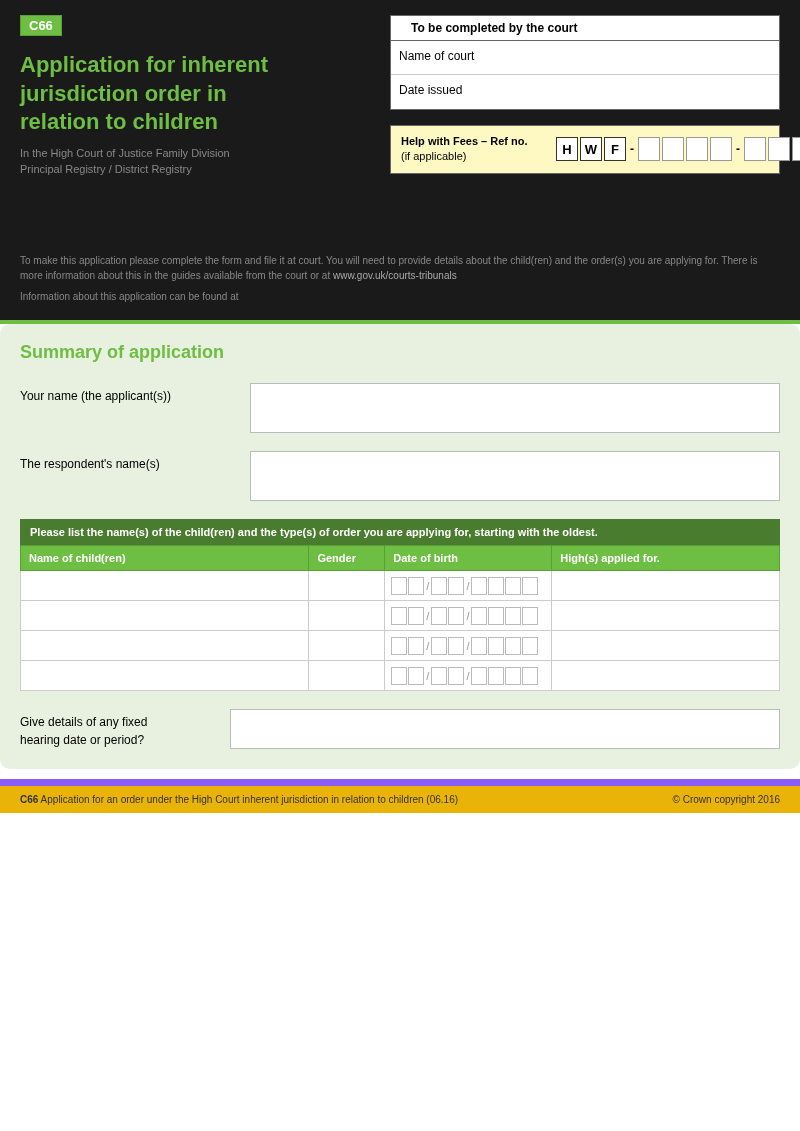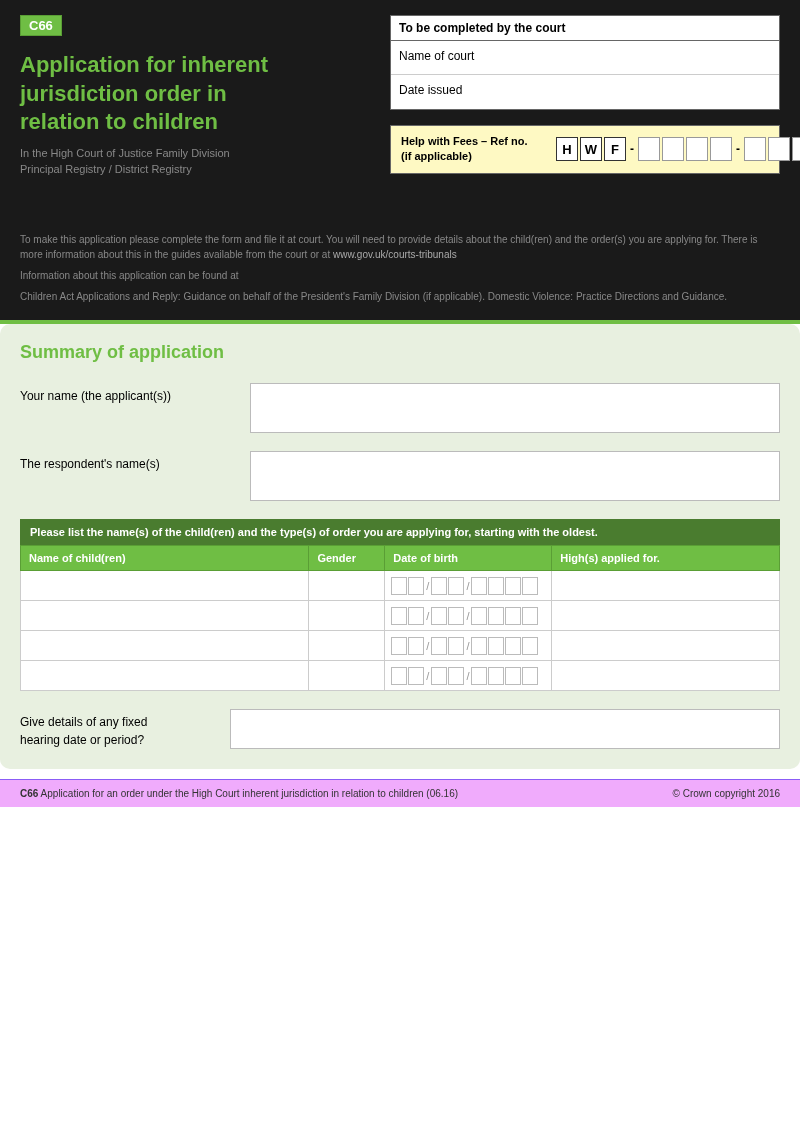--- a/index.html
+++ b/index.html
@@ -61,21 +61,21 @@
     }
 
     .court-box {
       border: 1.5px solid #666;
       background: #fff;
     }
 
     .court-box-header {
       background: #fff;
       border-bottom: 1px solid #666;
-      padding: 5px 8px;
+      padding: 5px 20px;
       font-weight: bold;
       font-size: 12px;
     }
 
     .court-box-row {
       padding: 8px 8px;
       border-bottom: 1px solid #ccc;
       font-size: 12px;
       min-height: 34px;
       background: #fff;
@@ -253,27 +253,27 @@
 
     .hearing-input {
       flex: 1;
       border: 1px solid #bbb;
       background: #fff;
       height: 40px;
     }
 
     
     .footer {
-      border-top: 1px solid #8b5cf6;
+      border-top: 7px solid #8b5cf6;
       padding: 8px 20px;
       display: flex;
       justify-content: space-between;
       font-size: 10px;
       color: #333;
-      background: #f0abfc;
+      background: #eab308;
       margin-top: 10px;
     }
 
     .footer-left {
       font-size: 10px;
     }
 
     .footer-left strong {
       font-weight: bold;
     }
@@ -305,21 +305,21 @@
         <span>Name of court</span>
       </div>
       <div class="court-box-row">
         <span>Date issued</span>
       </div>
     </div>
 
     <div class="hwf-box">
       <div class="hwf-label">
         <span>Help with Fees – Ref no.</span><br>
-        <span style="font-weight:bold;">(if applicable)</span>
+        <span style="font-weight:normal;">(if applicable)</span>
       </div>
       <div class="hwf-fields">
         <div class="hwf-letter">H</div>
         <div class="hwf-letter">W</div>
         <div class="hwf-letter">F</div>
         <span class="hwf-dash">-</span>
         <div class="hwf-input-box"></div>
         <div class="hwf-input-box"></div>
         <div class="hwf-input-box"></div>
         <div class="hwf-input-box"></div>
@@ -330,23 +330,20 @@
       </div>
     </div>
   </div>
 
   <div style="position:absolute; left:20px; bottom:10px; right:20px;">
     <div class="body-text">
       To make this application please complete the form and file it at court. You will need to provide details about the child(ren) and the order(s) you are applying for. There is more information about this in the guides available from the court or at <span style="color:#aaa;">www.gov.uk/courts-tribunals</span>
     </div>
     <div class="body-text">
       Information about this application can be found at
-    </div>
-    <div class="body-text">
-      Children Act Applications and Reply: Guidance on behalf of the President's Family Division (if applicable). Domestic Violence: Practice Directions and Guidance.
     </div>
   </div>
 </div>
 
 <div class="green-divider"></div>
 
 <div class="light-section">
   <div class="section-title">Summary of application</div>
 
   <div class="form-row">

